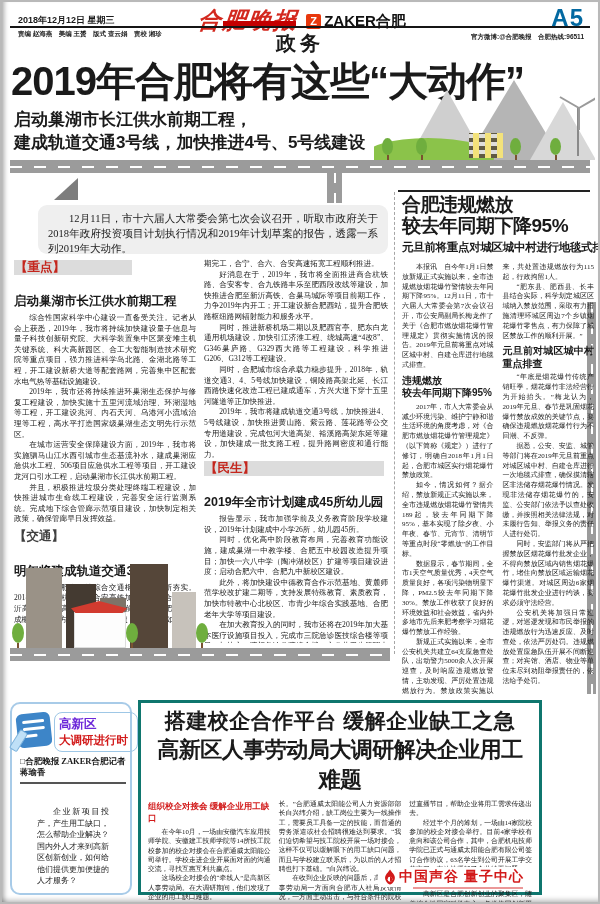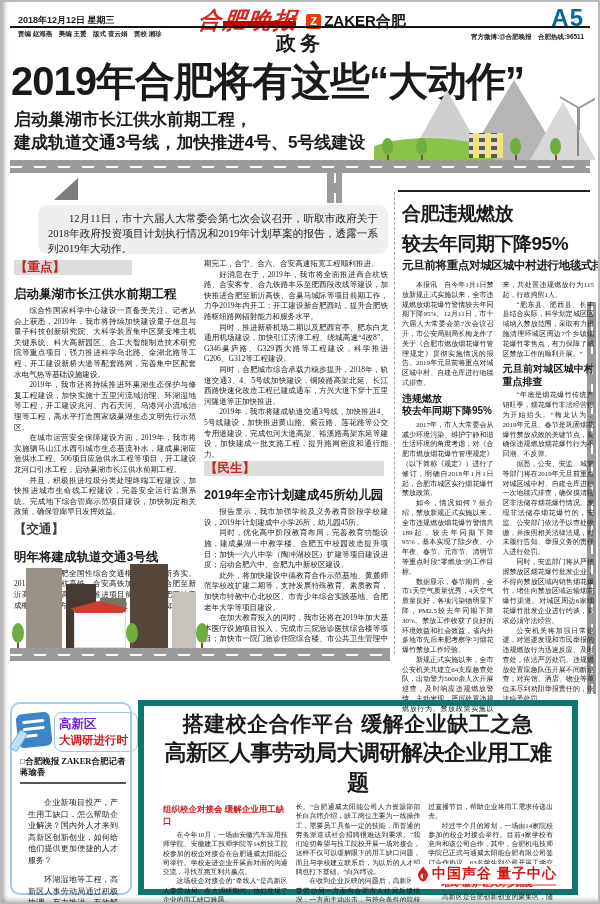--- a/index.html
+++ b/index.html
@@ -57,21 +57,21 @@
          font-size:10.5px;line-height:15px;padding:6px 10px;box-sizing:border-box;text-align:justify;}
   .intro p{margin:0;text-indent:2em;}
   
   .colL{left:12px;top:257px;width:182px;}
   .colM{left:202px;top:257px;width:184px;height:384px;overflow:hidden;}
   .bodytxt{font-size:7.6px;line-height:10.6px;text-align:justify;}
   .bodytxt p{margin:0;text-indent:2em;}
   .tagbar{height:15px;margin:1px 0 2px;background:#dcdcdc;display:flex;align-items:center;}
   .tagbar .t{color:#c4261d;font:900 12.5px "Liberation Sans",sans-serif;padding-left:1px;white-space:nowrap;}
   .tag-plain{color:#404040;font:900 12.5px "Liberation Sans",sans-serif;margin:3px 0 1px;}
-  .subhead-b{font:900 12.5px "Liberation Sans",sans-serif;margin:11px 0 3px;}
+  .subhead-b{font:900 12.5px "Liberation Sans",sans-serif;margin:18px 0 3px;}
   .vsep{left:392px;top:190px;height:462px;border-left:1.5px dashed #a5a5a5;width:0;}
   
   .city{left:10px;top:560px;width:190px;height:86px;}
   .bld{position:absolute;bottom:0;}
   .w-grid{background-image:repeating-linear-gradient(0deg,rgba(255,255,255,.75) 0 3px,transparent 3px 8px),
                            repeating-linear-gradient(90deg,rgba(255,255,255,.75) 0 3px,transparent 3px 7px);}
   .w-grid-y{background-image:repeating-linear-gradient(0deg,rgba(255,241,118,.9) 0 3px,transparent 3px 8px),
                              repeating-linear-gradient(90deg,rgba(255,241,118,.9) 0 3px,transparent 3px 7px);}
   .cb1{left:14px;width:36px;height:80px;background:#9a9287;}
   .cb2{left:54px;width:30px;height:64px;background:#443a31;}
@@ -80,41 +80,41 @@
   .cb5{left:160px;width:24px;height:56px;background:#c7c2bb;}
   .redroof{left:62px;width:50px;height:34px;background:#fdfdfd;border:1px solid #ddd;}
   .redroof::before{content:"";position:absolute;left:-4px;top:-12px;width:56px;height:12px;background:#d23b2f;
                    clip-path:polygon(8% 100%,0 60%,50% 0,100% 60%,92% 100%);}
   .ctree{position:absolute;bottom:0;width:12px;}
   .ctree .crown{width:12px;height:20px;background:#6fae3e;border-radius:50%;}
   .ctree .trunk{width:2px;height:5px;background:#7a5230;margin:0 auto;}
   
   .ra-topline{left:396px;right:8px;top:188px;height:1.5px;background:#222;}
   .ra{left:400px;top:192px;width:192px;}
-  .ra-h{font:900 19px "Liberation Sans",sans-serif;line-height:21px;letter-spacing:-0.5px;margin-top:9px;}
+  .ra-h{font:900 19px "Liberation Sans",sans-serif;line-height:21px;letter-spacing:-0.5px;}
   .ra-sub{font:700 11.5px "Liberation Sans",sans-serif;margin-top:4px;letter-spacing:-0.3px;white-space:nowrap;}
   .ra-body{margin-top:8px;height:436px;column-count:2;column-gap:9px;column-fill:auto;
            font-size:7px;line-height:9.8px;text-align:justify;overflow:hidden;}
   .ra-body p{margin:0;text-indent:2em;}
   .ra-cross{font:900 10px "Liberation Sans",sans-serif;line-height:12.5px;margin:4px 0 3px;text-indent:0 !important;}
   
   .bluebox{left:8px;top:700px;width:122px;height:193px;border:2px solid #a8cbe8;border-radius:10px;box-sizing:border-box;}
   .npicon{position:absolute;left:5px;top:9px;width:34px;height:34px;background:#3d85c8;border-radius:6px;transform:rotate(-6deg);}
   .npicon i{position:absolute;left:6px;right:6px;height:3px;background:#fff;border-radius:2px;}
   .npicon .l1{top:7px;} .npicon .l2{top:14px;} .npicon .l3{top:21px;width:14px;}
   .npicon .pen{position:absolute;left:-4px;bottom:-3px;width:7px;height:20px;background:#bfe0f7;border:1px solid #7db3dc;
                transform:rotate(38deg);border-radius:2px;}
   .badge{position:absolute;left:42px;top:8px;width:74px;border:1.5px solid #9ec7e6;border-radius:8px;padding:3px 4px;}
   .badge .r1{font:900 12.5px "Liberation Sans",sans-serif;color:#6d28d9;}
   .badge .r2{font:900 11.5px "Liberation Sans",sans-serif;color:#d21a1a;}
   .reporter{position:absolute;left:8px;top:52px;width:106px;font-size:8.5px;font-weight:bold;line-height:11px;}
   .bb-hr{position:absolute;left:8px;top:78px;width:106px;height:1.5px;background:#555;}
   .bb-notes{position:absolute;left:8px;top:85px;width:106px;font-size:8px;line-height:11.5px;text-align:justify;}
-  .bb-notes p{margin:8px;text-indent:2em;}
-  .redbox{left:136px;top:698px;width:440px;height:195px;border:6px solid #0f766e;box-sizing:border-box;padding:3px 19px;}
+  .bb-notes p{margin:17px;text-indent:2em;}
+  .redbox{left:136px;top:698px;width:404px;height:195px;border:3px solid #0f766e;box-sizing:border-box;padding:3px 7px;}
   .rb-h1{text-align:center;font:900 21px "Liberation Sans",sans-serif;letter-spacing:0.5px;margin-top:1px;}
   .rb-h2{text-align:center;font:900 22px "Liberation Sans",sans-serif;letter-spacing:-0.5px;}
   .rb-body{margin-top:4px;height:128px;column-count:3;column-gap:8px;column-fill:auto;
            font-size:6.8px;line-height:9.3px;text-align:justify;overflow:hidden;}
   .rb-body p{margin:0;text-indent:2em;}
   .rb-cross{font:900 8.5px "Liberation Sans",sans-serif;color:#d21a1a;text-align:left;text-indent:0 !important;margin:2px 0;}
   .svlogo{position:absolute;right:12px;bottom:5px;display:flex;align-items:center;background:#fff;padding:1px 3px;}
   .svlogo .txt{font:900 14px "Liberation Sans",sans-serif;color:#d21a1a;letter-spacing:1px;}
   .svlogo .tiny{position:absolute;right:4px;bottom:-2px;width:110px;height:2px;background:rgba(210,26,26,.45);}
 </style>

